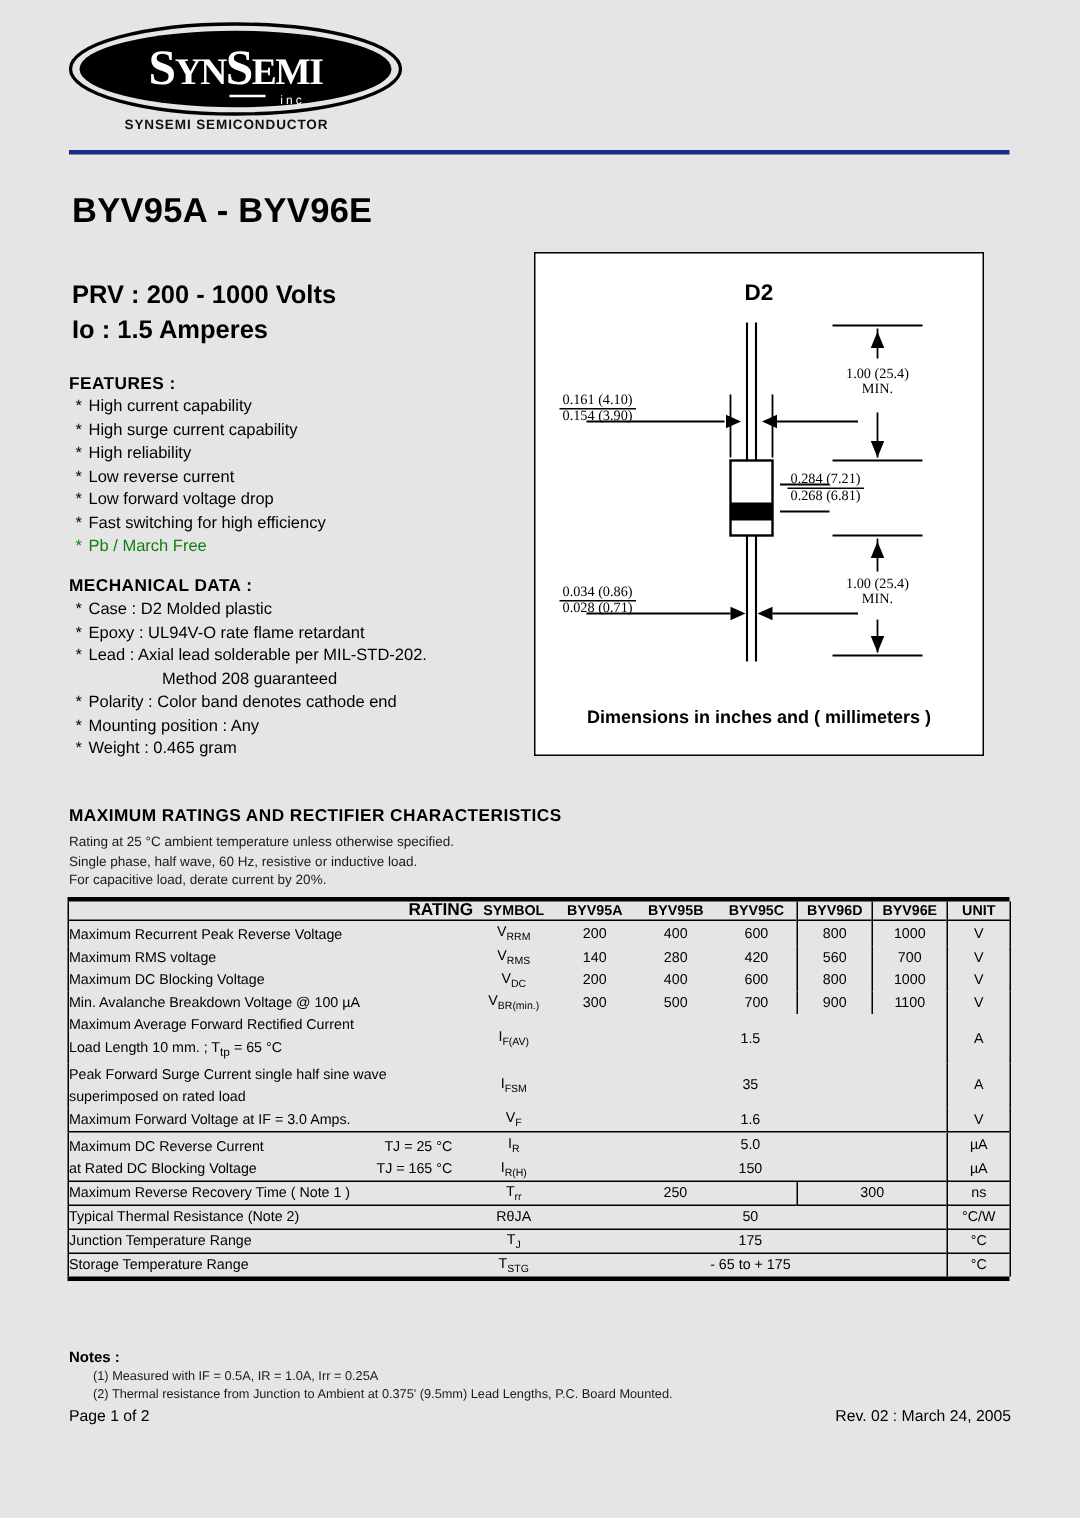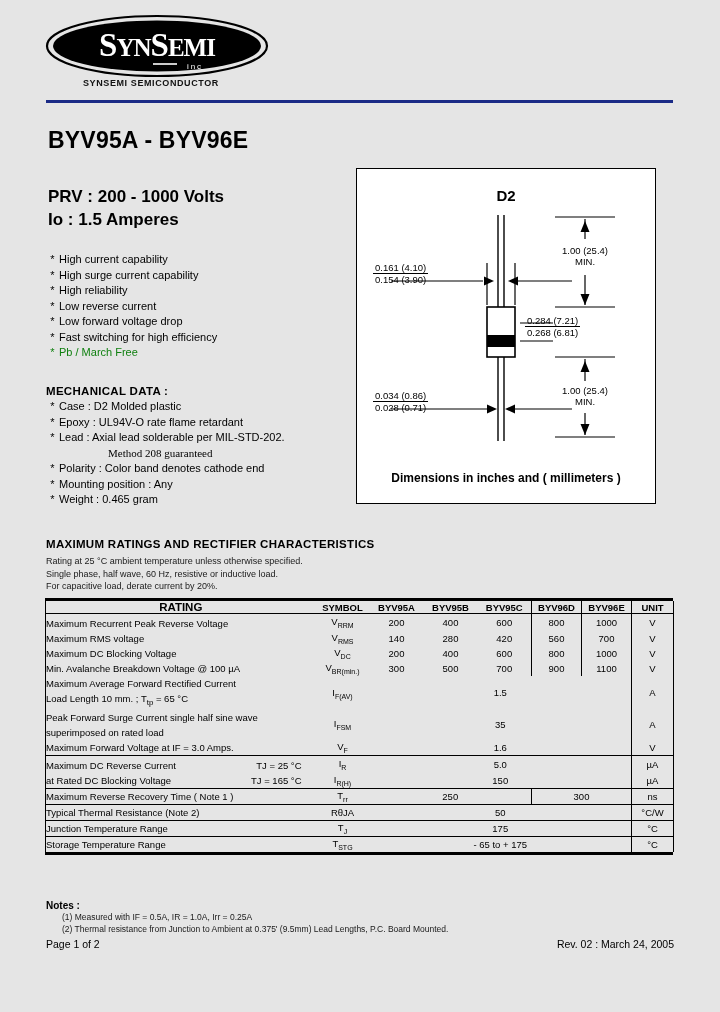--- a/index.html
+++ b/index.html
@@ -50,21 +50,21 @@
   .mech{
     position:absolute;left:46px;top:385px;width:310px;
   }
   ul.bl{list-style:none;margin:2px 0 0 0;padding:0;}
   ul.bl li{
     font-size:11px;line-height:15.5px;
     white-space:nowrap;
   }
   ul.bl li .st{display:inline-block;width:13px;text-align:center;}
   li.green{color:#108010;font-size:9.5px;}
-  li.indent{padding-left:62px;font-family:Liberation Serif, serif;}
+  li.indent{padding-left:62px;}
 
   
   .dev-title{
     position:absolute;left:356px;top:125px;width:305px;
     text-align:center;
     font-size:17.5px;font-weight:bold;line-height:22px;
   }
 
   
   .diagram{
@@ -75,21 +75,21 @@
   .d2-label{
     position:absolute;left:0;top:18px;width:100%;
     text-align:center;font-size:15px;font-weight:bold;
   }
   .dim-caption{
     position:absolute;left:0;bottom:18px;width:100%;
     text-align:center;font-size:12px;font-weight:bold;
   }
   .dwg{position:absolute;left:0;top:44px;width:298px;height:230px;}
   .dimtxt{
-    position:absolute;font-size:9.5px;white-space:nowrap;text-align:center;
+    position:absolute;font-size:9.5px;white-space:nowrap;text-align:center;font-family:Liberation Serif, serif;
   }
   .dimtxt .top{border-bottom:1px solid #000;padding:0 2px;}
   .dimtxt .bot{padding:0 2px;}
 
   
   .mr-head{
     position:absolute;left:46px;top:538px;
     font-size:11.5px;font-weight:bold;letter-spacing:.3px;
   }
   .mr-note{
@@ -110,21 +110,21 @@
     padding:0;
     vertical-align:middle;
     color:#000;
   }
   .thickline{height:3px;background:#000;line-height:0;font-size:0;}
   .tb-outer{border-left:1.5px solid #000;border-right:1.5px solid #000;}
   .hd td{
     font-size:11px;font-weight:bold;text-align:center;
     padding:4px 0 3px 0;
   }
-  .hd td.rat{font-size:11.5px;}
+  .hd td.rat{font-size:11.5px;text-align:right;}
   .cell-rating{padding-left:7px;text-align:left;}
   .vl{border-left:1.2px solid #000;}
   .hl-top{border-top:1.2px solid #000;}
   .r-lbl{font-size:10px;line-height:15px;}
   .sym{font-size:9.5px;text-align:center;}
   .sym sub{font-size:7px;}
   .val{font-size:10px;text-align:center;}
   .unit{font-size:10px;text-align:center;}
   .two-line{line-height:15px;}
   .rt-sub{float:right;padding-right:14px;}
@@ -158,20 +158,21 @@
   </div>
   <div class="rule-blue"></div>
 
   <div class="part-title">BYV95A - BYV96E</div>
   <div class="prv">
     <div>PRV : 200 - 1000 Volts</div>
     <div>Io : 1.5 Amperes</div>
   </div>
 
   <div class="features">
+    <div class="sec-head">FEATURES :</div>
     <ul class="bl">
       <li><span class="st">*</span><span>High current capability</span></li>
       <li><span class="st">*</span><span>High surge current capability</span></li>
       <li><span class="st">*</span><span>High reliability</span></li>
       <li><span class="st">*</span><span>Low reverse current</span></li>
       <li><span class="st">*</span><span>Low forward voltage drop</span></li>
       <li><span class="st">*</span><span>Fast switching for high efficiency</span></li>
       <li class="green"><span class="st">*</span><span>Pb / March Free</span></li>
     </ul>
   </div>

